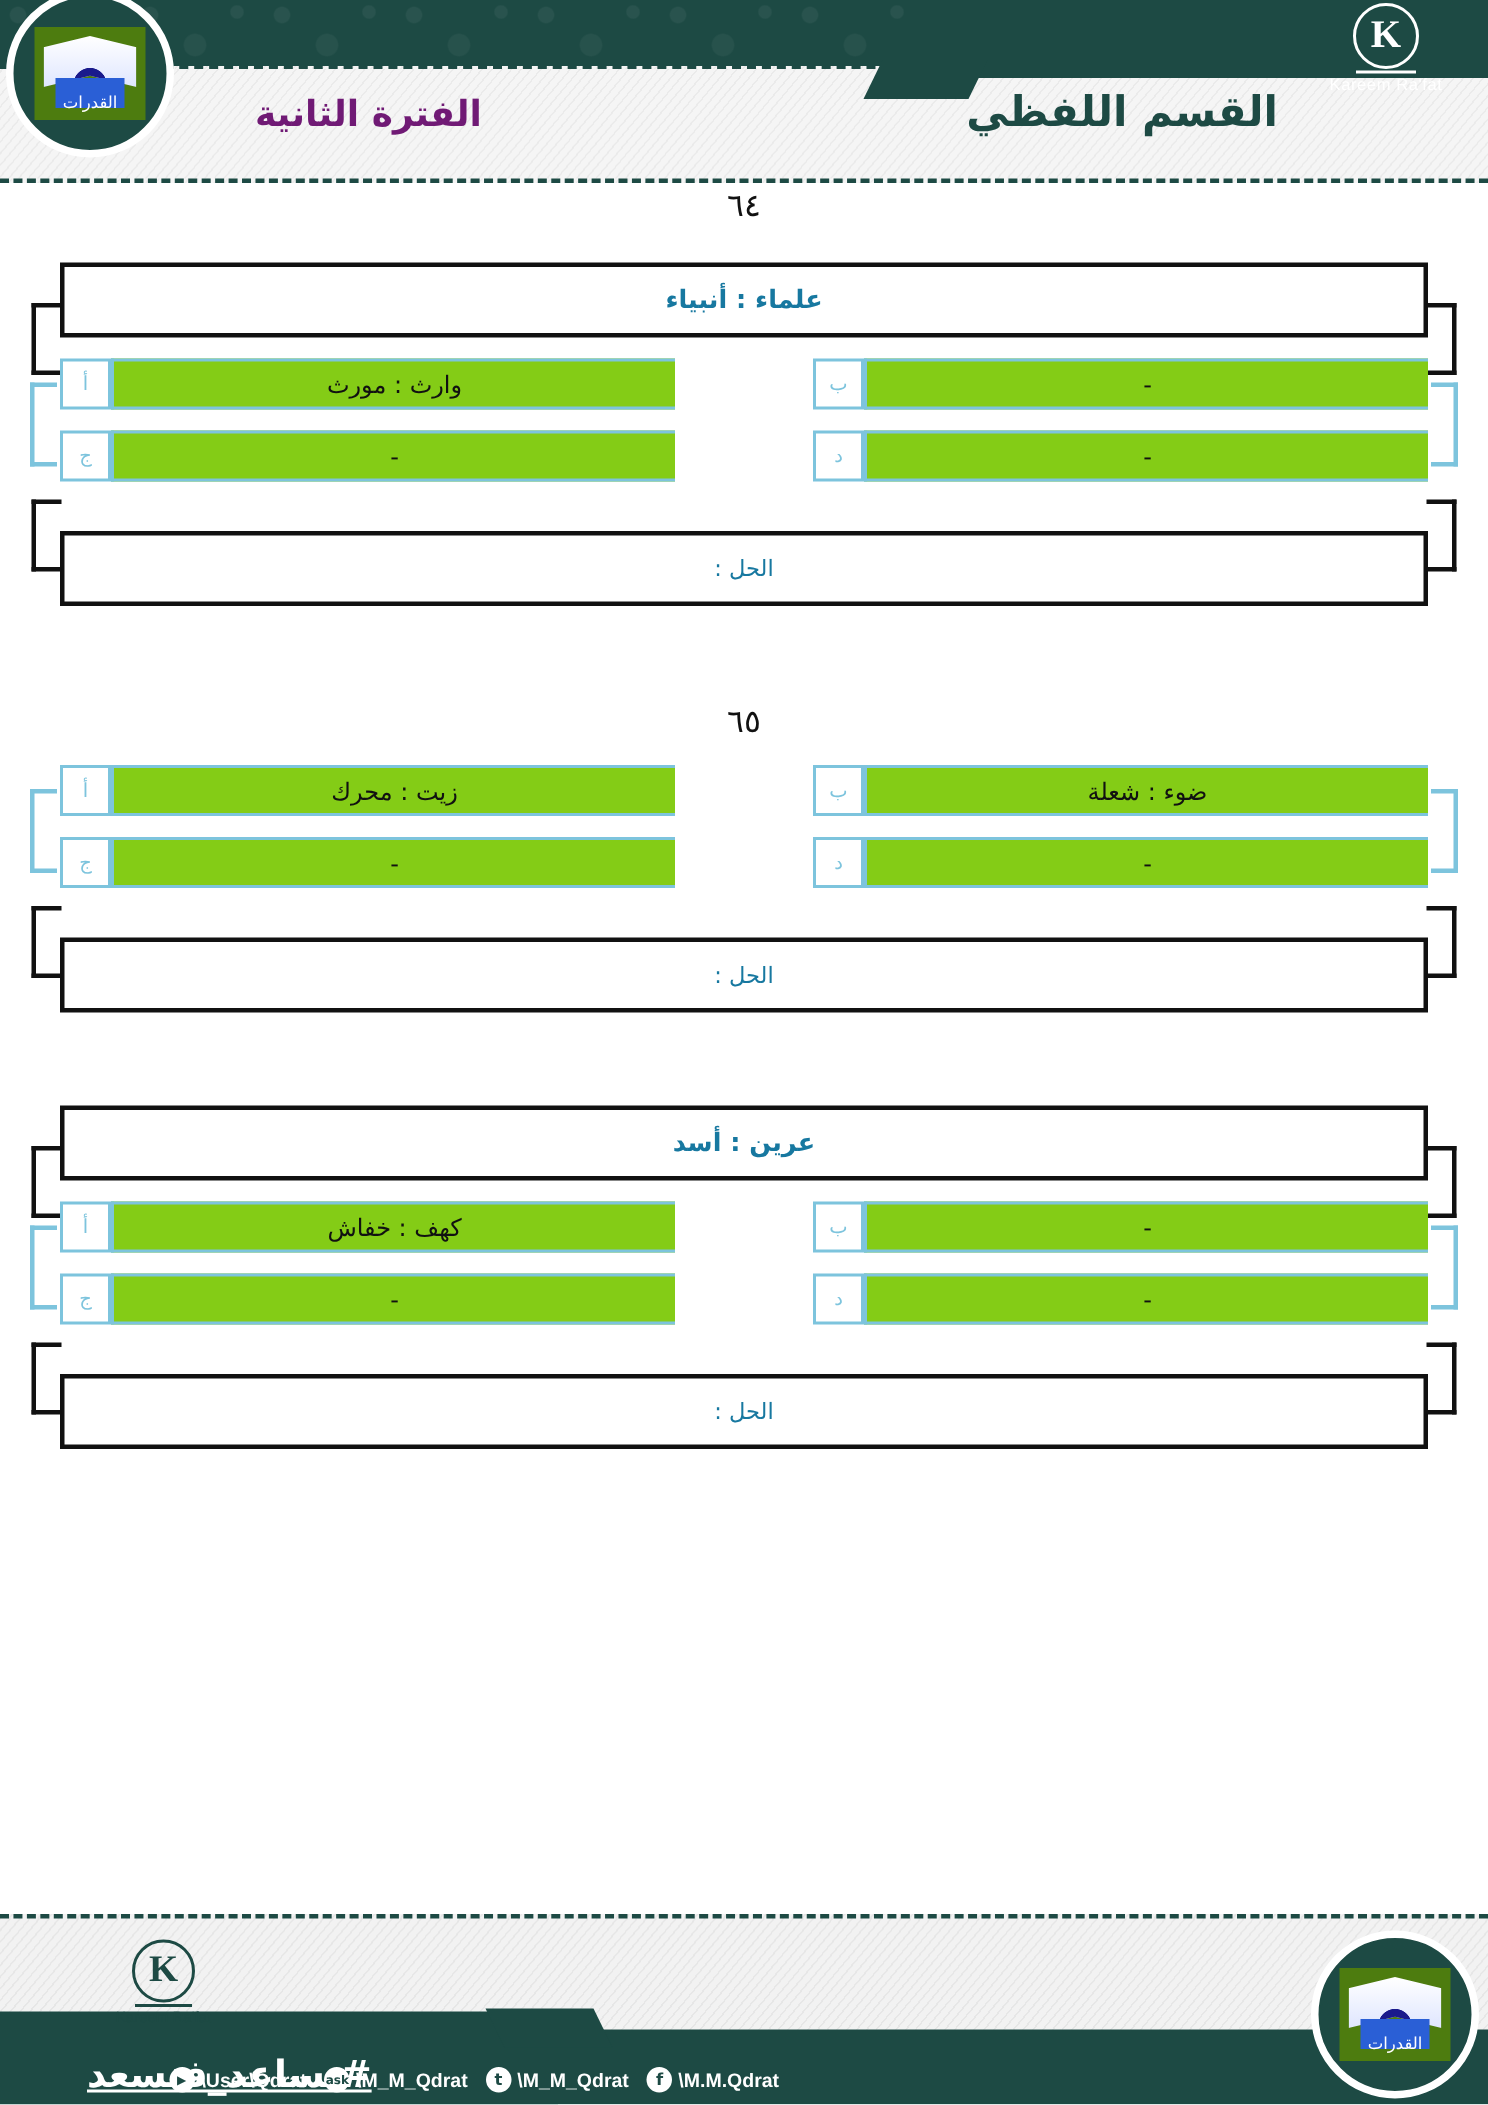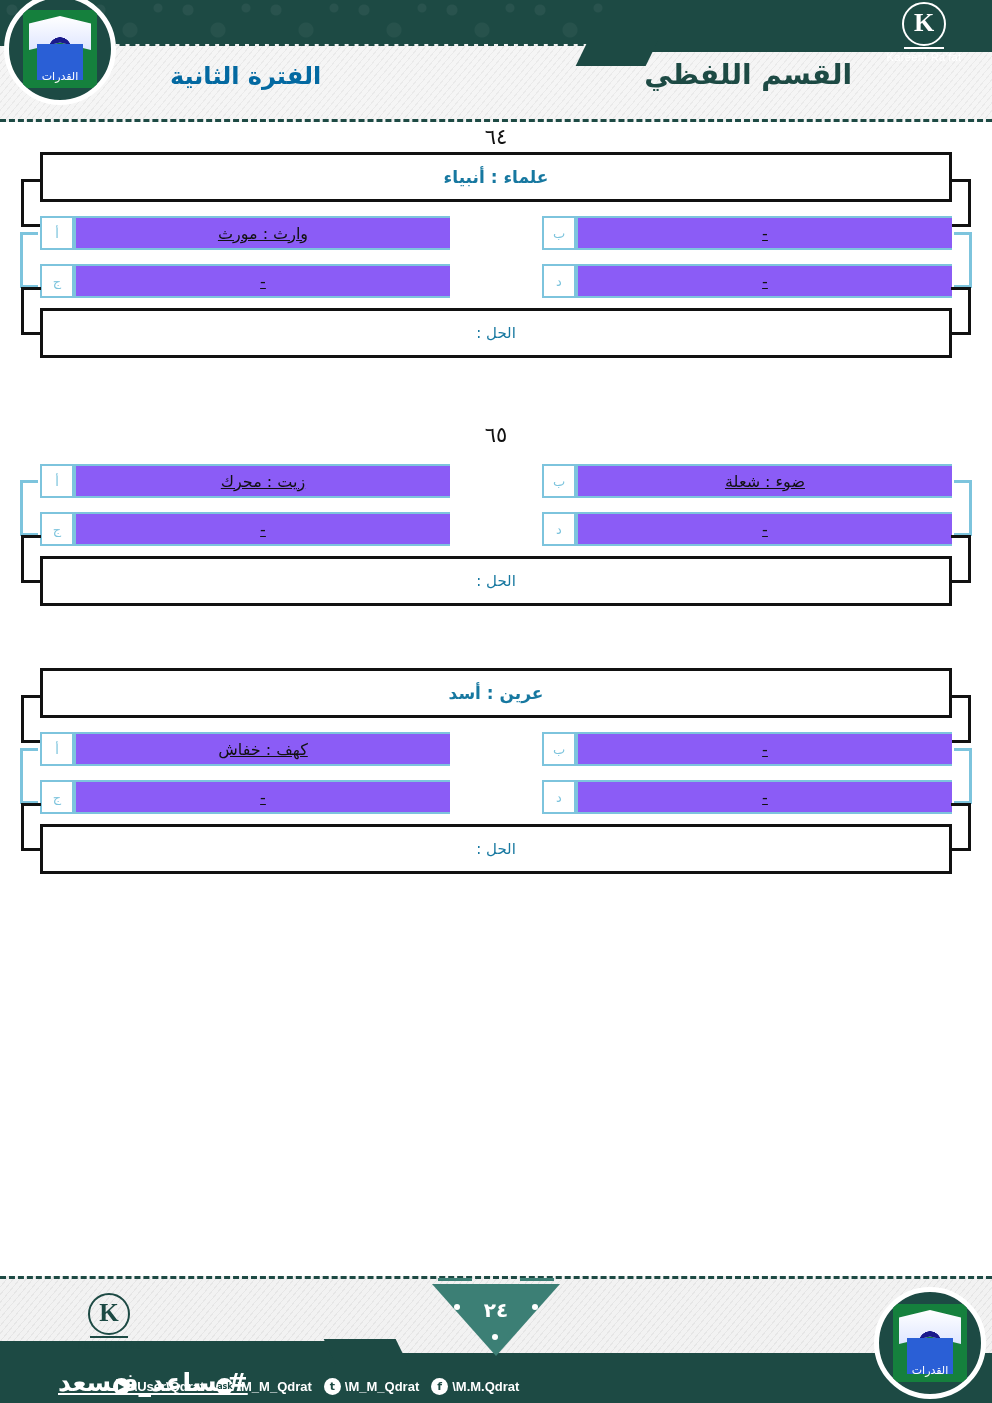--- a/index.html
+++ b/index.html
@@ -108,22 +108,22 @@
     background: #1d4a44;
     display: flex;
     align-items: center;
     justify-content: center;
     box-sizing: border-box;
     border: 5px solid #ffffff;
     overflow: hidden;
   }
   .book-logo.top { top: -7px; left: 4px; }
   .book-inner {
-    width: 74px; height: 78px;
-    background: #15803d;
+    width: 74px; height: 62px;
+    background: #4d7c0f;
     position: relative;
     display: flex;
     align-items: flex-end;
     justify-content: center;
   }
   .book-inner:before {
     content: "";
     position: absolute;
     top: 6px; left: 6px; right: 6px; height: 34px;
     background:
@@ -152,21 +152,21 @@
     font-size: 28px;
     font-weight: bold;
     color: #1d4a44;
     z-index: 7;
   }
   .hdr-period {
     position: absolute;
     top: 62px; left: 170px;
     font-size: 24px;
     font-weight: bold;
-    color: #0369a1;
+    color: #701a75;
     z-index: 7;
     text-align: right;
   }
   .year-badge {
     position: absolute;
     top: 42px; left: 442px;
     width: 112px; height: 72px;
     z-index: 7;
   }
   .year-tri {
@@ -211,20 +211,21 @@
 
   .stem-row, .sol-row {
     position: relative;
     height: 50px;
     border: 3px solid #111111;
     background: #ffffff;
     box-sizing: border-box;
     display: flex;
     align-items: center;
     justify-content: center;
+    margin-top: 23px;
   }
   .stem-text {
     font-size: 17px;
     font-weight: bold;
     color: #1778a0;
     font-family: "DejaVu Sans", sans-serif;
   }
   .sol-text {
     font-size: 15px;
     color: #1778a0;
@@ -252,28 +253,27 @@
     color: #7dc4dd;
     font-size: 13px;
     background: #ffffff;
     font-family: "DejaVu Sans", sans-serif;
   }
   .opt-field {
     flex: 1;
     border: 2px solid #7dc4dd;
     border-right: none;
     box-sizing: border-box;
-    background: #8b5cf6;
+    background: #84cc16;
     display: flex;
     align-items: center;
     justify-content: center;
     font-size: 16px;
     color: #111111;
     font-family: "DejaVu Sans", sans-serif;
-    text-decoration: underline;
   }
 
   
   .brk {
     position: absolute;
     width: 20px;
     border-top: 3px solid #111111;
     border-bottom: 3px solid #111111;
     box-sizing: border-box;
   }
@@ -560,29 +560,20 @@
   </div>
 
 </div>
 
 <div class="footer">
   <div class="ftr-light"></div>
   <div class="ftr-dark"></div>
   <div class="ftr-right-block"></div>
   <div class="ftr-diag"></div>
 
-  <div class="page-badge">
-    <div class="page-tri"></div>
-    <div class="pd a"></div>
-    <div class="pd b"></div>
-    <div class="pd c"></div>
-    <div class="page-txt">٢٤</div>
-    <div class="page-underline l"></div>
-    <div class="page-underline r"></div>
-  </div>
 
   <div class="ftr-brand-k">
     <div class="ring"></div>
     <div class="bar"></div>
     <div class="bname">Kareem Ra'fat</div>
   </div>
 
   <div class="ftr-hash">#نساعد_فنسعد</div>
 
   <div class="socials">

